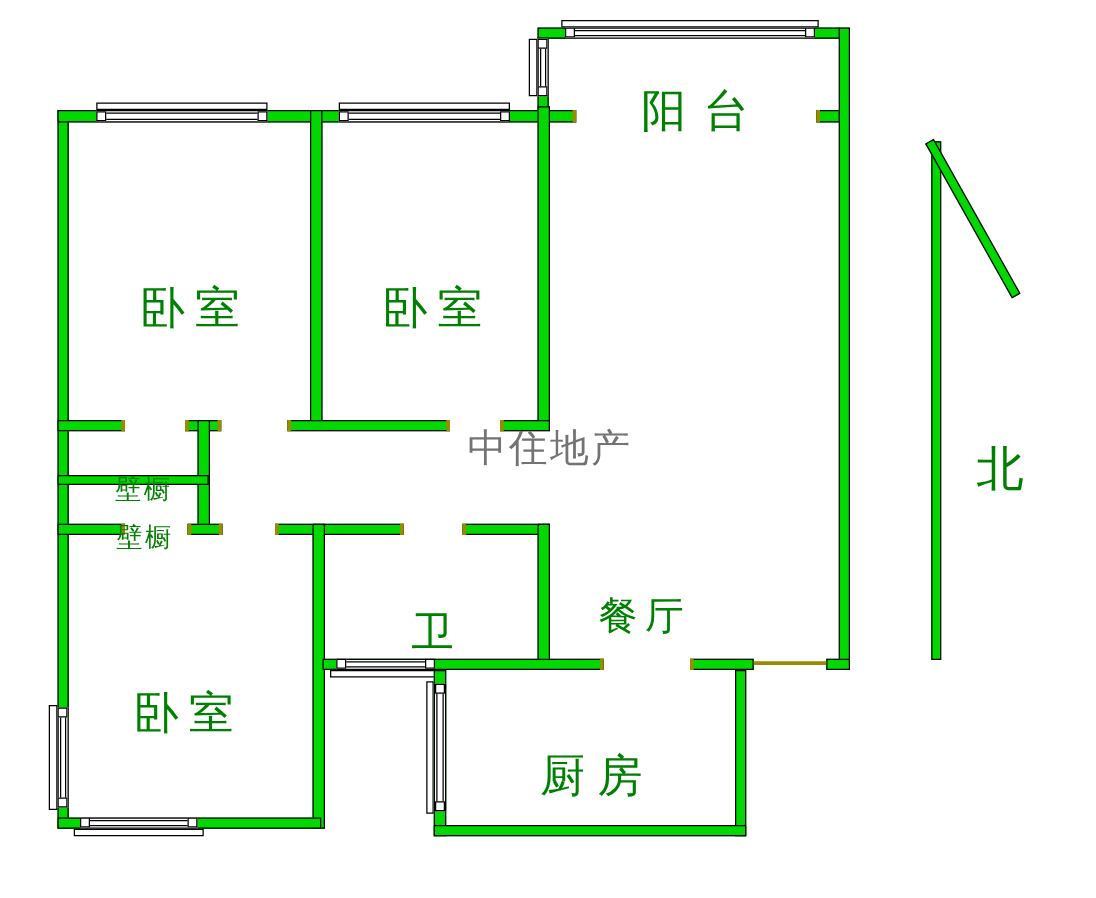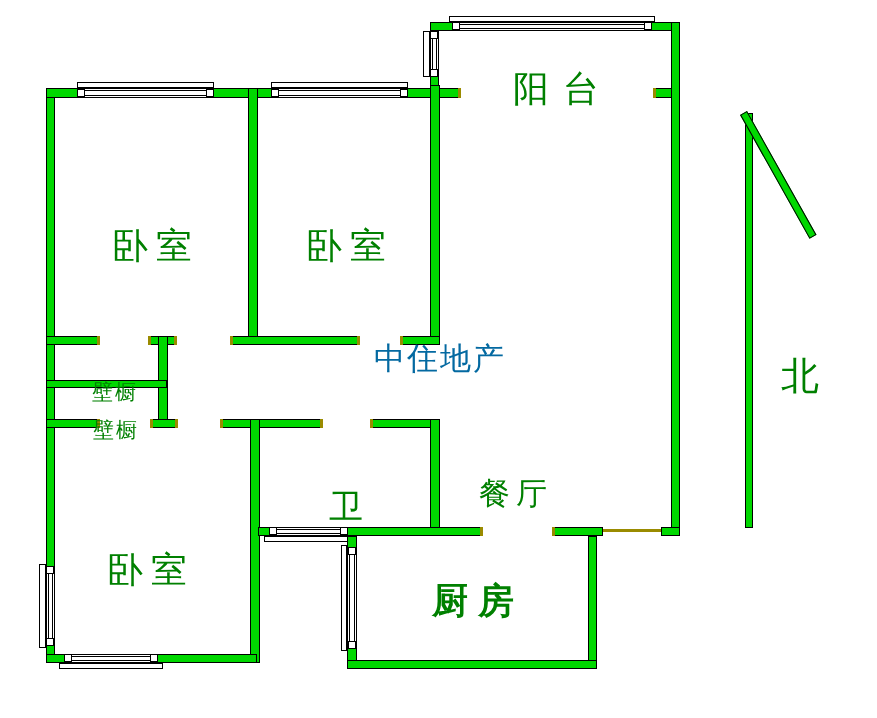--- a/index.html
+++ b/index.html
@@ -23,21 +23,21 @@
   }
   .lbl-big{font-size:36px;letter-spacing:8px;}
   .lbl-balcony{font-size:36px;letter-spacing:14px;}
   .lbl-kitchen{font-size:36px;letter-spacing:10px;}
   .lbl-small{font-size:21px;letter-spacing:2px;}
   .lbl-dining{font-size:31px;letter-spacing:6px;}
   .lbl-bath{font-size:34px;}
   .lbl-north{font-size:38px;}
   .wm{
     position:absolute;transform:translate(-50%,-50%);
-    color:#0369a1;font-size:31px;letter-spacing:2px;white-space:nowrap;z-index:4;
+    color:#737373;font-size:31px;letter-spacing:2px;white-space:nowrap;z-index:4;
     font-family:"Liberation Sans","DejaVu Sans",sans-serif;line-height:1;
   }
   .north-diag{
     position:absolute;left:747px;top:111px;width:142px;height:8px;
     background:#00d800;border:1px solid #000;box-sizing:border-box;
     transform-origin:0 0;transform:rotate(60.7deg);z-index:2;
   }
   .entry-line{position:absolute;background:#9a8b00;z-index:2;}
 </style>
 </head>
@@ -144,17 +144,17 @@
   <div class="north-diag"></div>
 
   <div class="lbl lbl-big" style="left:156px;top:217px;">卧室</div>
   <div class="lbl lbl-big" style="left:350px;top:217px;">卧室</div>
   <div class="lbl lbl-balcony" style="left:563px;top:60px;">阳台</div>
   <div class="lbl lbl-small" style="left:115px;top:363px;">壁橱</div>
   <div class="lbl lbl-small" style="left:116px;top:401px;">壁橱</div>
   <div class="lbl lbl-big" style="left:151px;top:541px;">卧室</div>
   <div class="lbl lbl-bath" style="left:346px;top:478px;">卫</div>
   <div class="lbl lbl-dining" style="left:516px;top:464px;">餐厅</div>
-  <div class="lbl lbl-kitchen" style="left:478px;top:572px;font-weight:bold;">厨房</div>
+  <div class="lbl lbl-kitchen" style="left:478px;top:592px;">厨房</div>
   <div class="lbl lbl-north" style="left:800px;top:347px;">北</div>
   <div class="wm" style="left:440px;top:358px;">中住地产</div>
 
 </div>
 
 </body></html>

